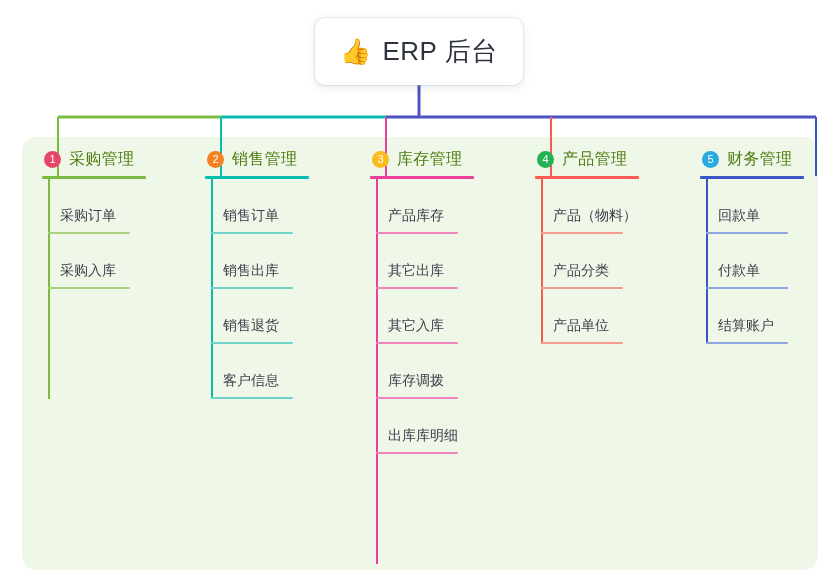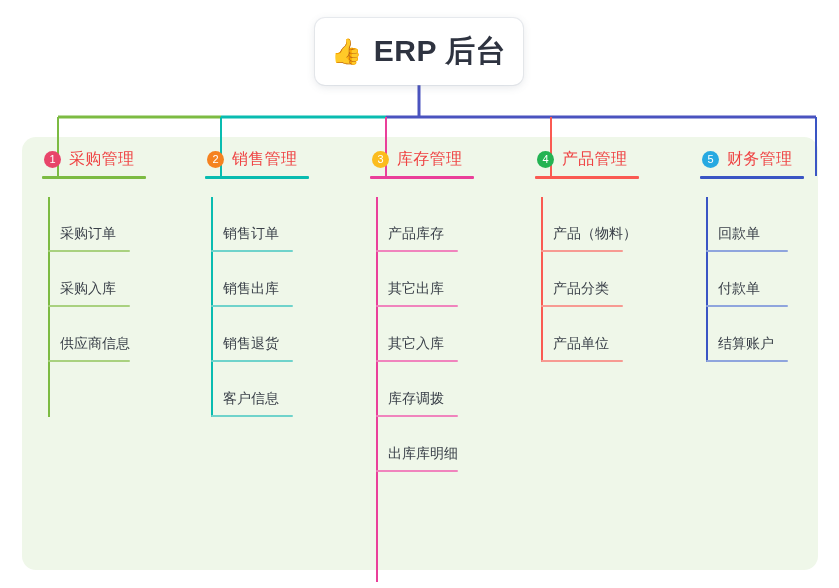--- a/index.html
+++ b/index.html
@@ -41,25 +41,24 @@
   .root-inner {
     display: flex;
     align-items: center;
     gap: 11px;
   }
   .root-emoji {
     font-size: 25px;
     line-height: 1;
   }
   .root-title {
-    font-size: 30px;
+    font-size: 26px;
     letter-spacing: 0.5px;
     color: #2e3340;
     white-space: nowrap;
-    font-weight: bold;
   }
 
   
   #connectors {
     position: absolute;
     left: 0; top: 0;
     width: 839px;
     height: 588px;
     z-index: 2;
     pointer-events: none;
@@ -104,35 +103,35 @@
     border-radius: 50%;
     color: #ffffff;
     font-size: 11px;
     line-height: 17px;
     text-align: center;
     flex: none;
     font-weight: normal;
   }
   .col-title {
     font-size: 16px;
-    color: #ef4444;
+    color: #4d7c0f;
     white-space: nowrap;
     letter-spacing: 0.3px;
   }
   .col-rule {
     height: 3px;
     width: 104px;
     margin-top: 4px;
     border-radius: 1px;
   }
 
   
   .items {
     position: relative;
-    margin-top: 18px;
+    margin-top: 0;
     padding-left: 0;
   }
   .trunk {
     position: absolute;
     left: 6px;
     top: 0;
     width: 2px;
   }
   .item {
     position: relative;
@@ -191,24 +190,20 @@
         <div class="items">
           <div class="trunk" style="background: rgb(124, 187, 66); height: 220px;"></div>
           <div class="item">
             <span class="item-label">采购订单</span>
             <div class="item-rule" style="background: rgb(169, 209, 127);"></div>
           </div>
           <div class="item">
             <span class="item-label">采购入库</span>
             <div class="item-rule" style="background: rgb(169, 209, 127);"></div>
           </div>
-          <div class="item">
-            <span class="item-label">供应商信息</span>
-            <div class="item-rule" style="background: rgb(169, 209, 127);"></div>
-          </div>
         </div>
       </div>
       <div class="column" style="left: 205px;">
         <div class="col-header">
           <span class="badge" style="background: rgb(245, 130, 32);">2</span>
           <span class="col-title">销售管理</span>
         </div>
         <div class="col-rule" style="background: rgb(9, 188, 176);"></div>
         <div class="items">
           <div class="trunk" style="background: rgb(9, 188, 176); height: 220px;"></div>

